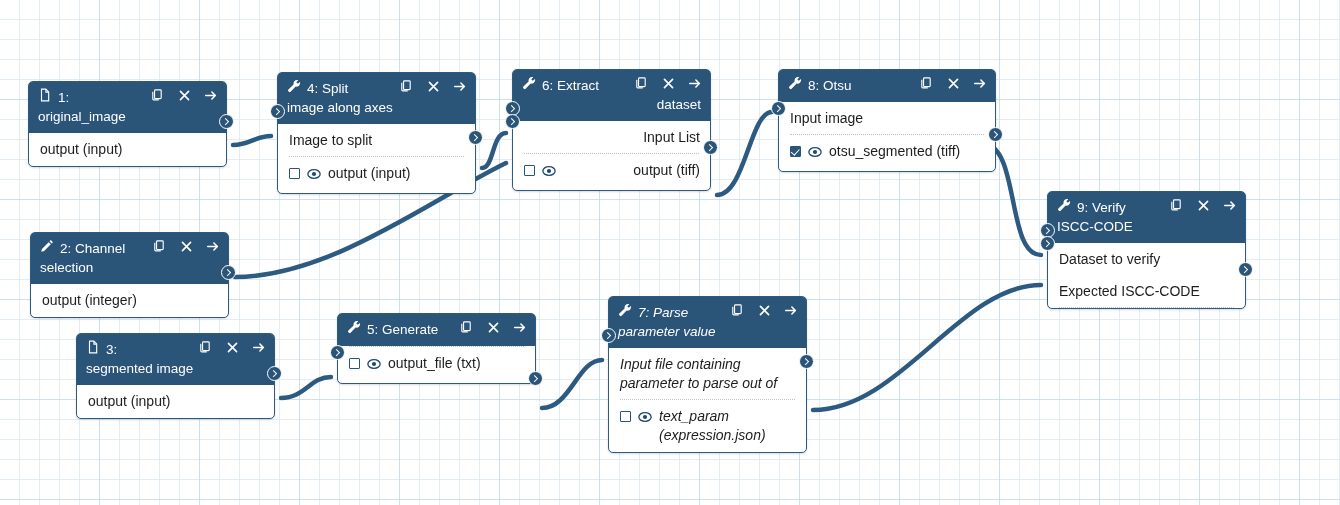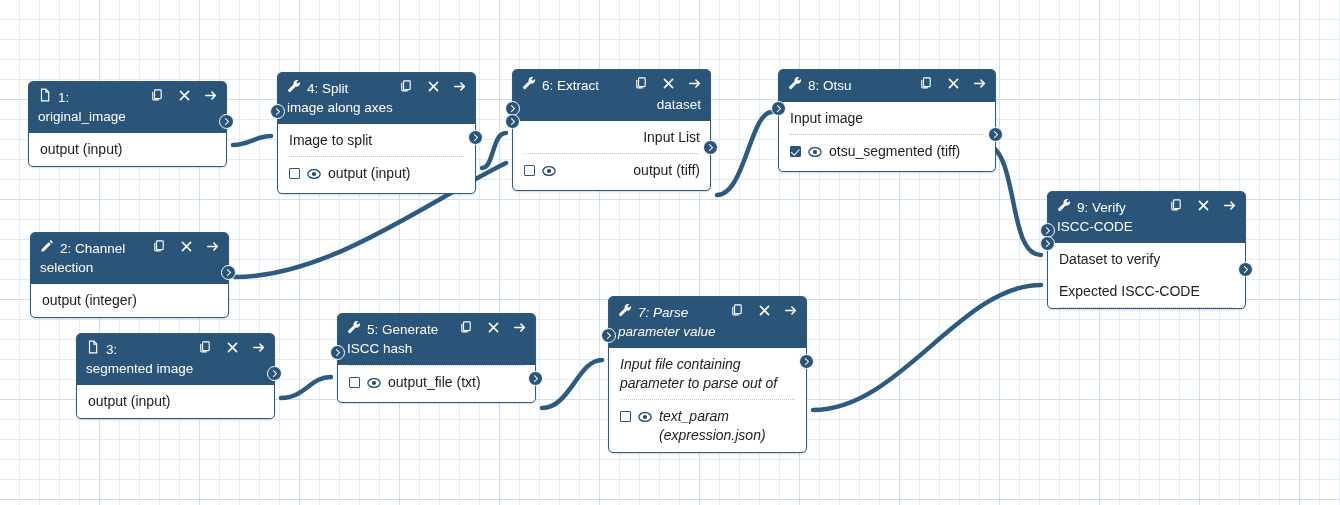--- a/index.html
+++ b/index.html
@@ -296,21 +296,20 @@
             </span>
           </span>
           <span>
             <span class="">
               <svg width="15" height="15" viewBox="0 0 16 16">
                 <path d="M2 8h11 M9 4l4 4-4 4" fill="none" stroke="#ffffff" stroke-width="1.8" stroke-linecap="round" stroke-linejoin="round"></path>
               </svg>
             </span>
           </span>
         </div>
-        <div class="hdr-sub">ISCC hash</div>
       </div>
       <div class="node-body">
         <div class="sep"></div>
         <div class="row out">
           <span class="cb "></span>
           <span class="eye"><svg width="14" height="14" viewBox="0 0 16 16">
               <ellipse cx="8" cy="8" rx="7" ry="5" fill="none" stroke="#1f4a70" stroke-width="1.5"></ellipse>
               <circle cx="8" cy="8" r="2.4" fill="#1f4a70"></circle>
             </svg></span>
           <span class="lbl">output_file (txt)</span>

